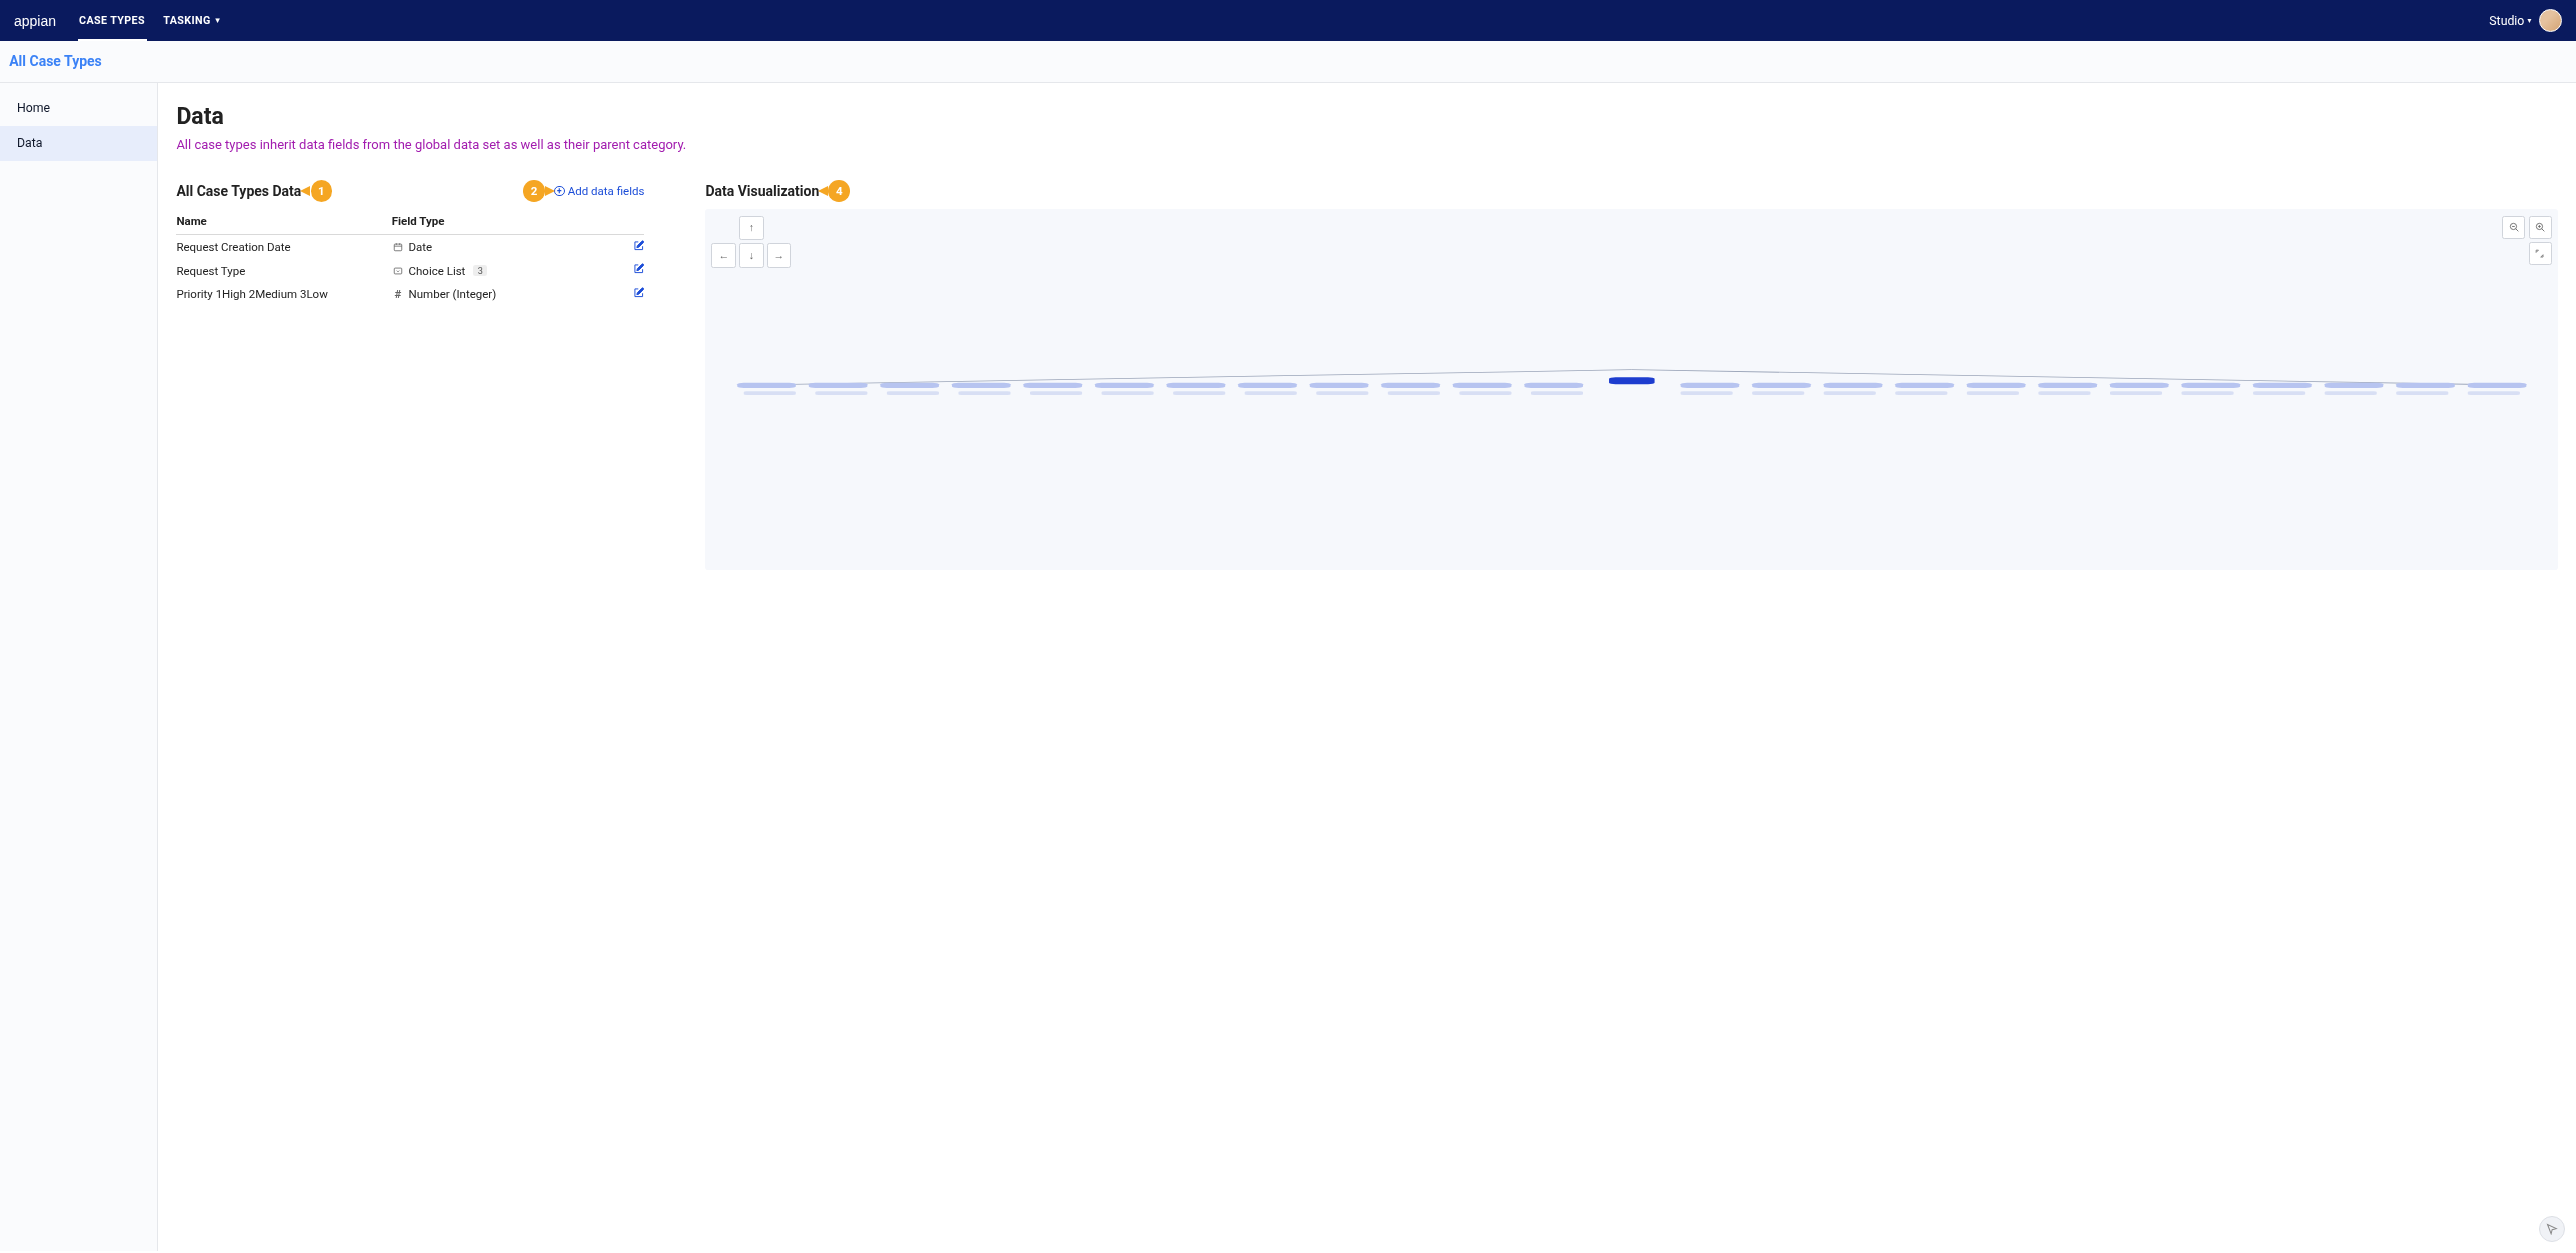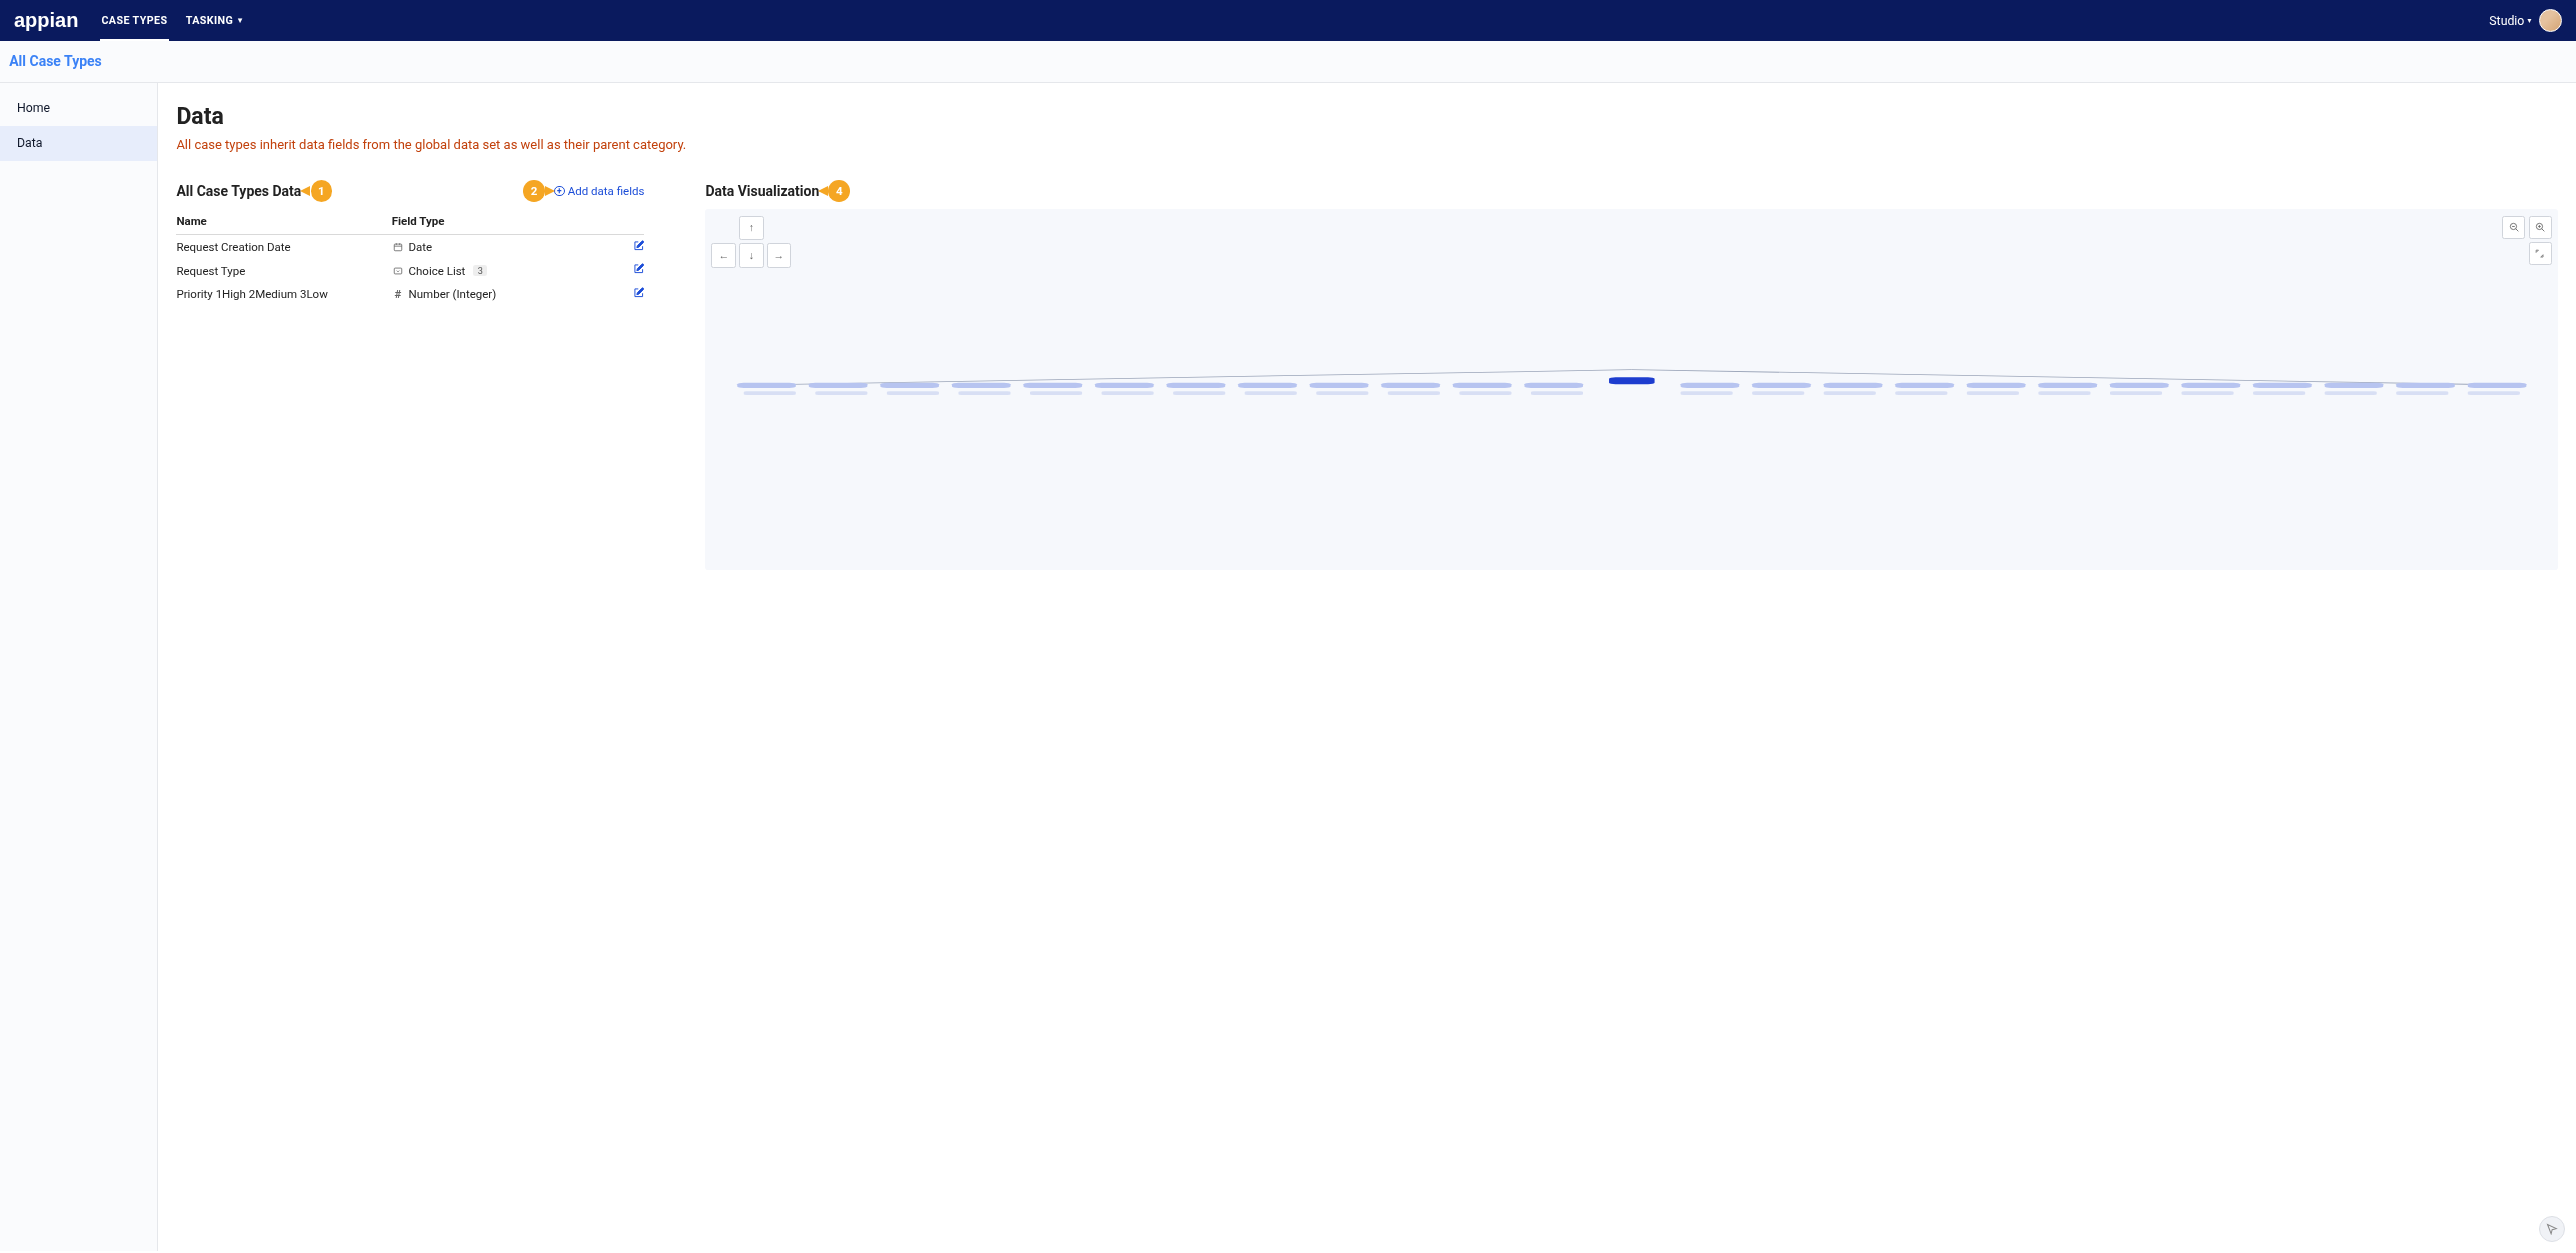--- a/index.html
+++ b/index.html
@@ -1,40 +1,40 @@
 <!DOCTYPE html>
 <html style="font-size:12.3px"><head>
 <meta charset="utf-8">
 <style>
   * { box-sizing: border-box; margin: 0; padding: 0; }
   body { font-family: -apple-system, BlinkMacSystemFont, "Segoe UI", Roboto, Arial, sans-serif; background: #fff; color: #222; }
   
   .topbar { background: #0a1a5e; height: 41px; display: flex; align-items: center; padding: 0 14px; justify-content: space-between; }
   .topbar-left { display: flex; align-items: center; gap: 21.5px; height: 100%; }
-  .logo { color: #fff; font-weight: 700; font-size: 20px; letter-spacing: 0px; font-family: Arial, sans-serif; }
+  .logo { color: #fff; font-weight: 400; font-size: 14px; letter-spacing: 0px; font-family: Arial, sans-serif; }
   .logo::before { content: ""; }
   .topnav { display: flex; align-items: center; height: 100%; gap: 15.3px; }
   .topnav-item { color: #fff; font-size: 10.7px; font-weight: 700; letter-spacing: 0.4px; display: flex; align-items: center; height: 100%; padding: 0 1.5px; cursor: pointer; }
   .topnav-item.active { border-bottom: 2.3px solid #fff; padding-top: 2.3px; }
   .chev { margin-left: 3.1px; font-size: 7.7px; }
   .topbar-right { display: flex; align-items: center; gap: 7.7px; }
   .studio { color: #fff; font-weight: 400; font-size: 12.3px; display: flex; align-items: center; cursor: pointer; }
   .avatar { width: 23px; height: 23px; border-radius: 50%; background: linear-gradient(135deg,#e5c29f 40%,#d4a373 100%); border: 0.8px solid #fff; }
 
   .subheader { background: #fafbfd; border-bottom: 0.8px solid #e5e7eb; padding: 12.3px 9.2px; }
   .subheader h2 { font-size: 14px; font-weight: 700; color: #3b82f6; }
 
   .layout { display: flex; min-height: calc(100vh - 41px - 44px); }
   .sidebar { width: 158px; background: #fafbfd; border-right: 0.8px solid #e5e7eb; padding-top: 7.7px; }
   .side-item { padding: 10.7px 17px; font-size: 12.3px; color: #0f172a; cursor: pointer; }
   .side-item.selected { background: #e7edfb; }
 
   .main { flex: 1; padding: 20px 18.4px; background: #fff; }
   .page-title { font-size: 23px; font-weight: 700; margin-bottom: 7.7px; }
-  .page-desc { font-size: 13px; color: #c2410c; margin-bottom: 28px; }
+  .page-desc { font-size: 13px; color: #a21caf; margin-bottom: 28px; }
 
   .columns { display: flex; gap: 61px; align-items: flex-start; }
   .col-left { flex: 0 0 468px; }
   .col-right { flex: 1; }
 
   .section-header { display: flex; justify-content: space-between; align-items: center; margin-bottom: 6.1px; }
   .section-title { font-size: 14px; font-weight: 700; color: #222; display: flex; align-items: center; gap: 9.2px; }
   .add-link { color: #1d4ed8; font-size: 11.5px; display: flex; align-items: center; gap: 3.1px; cursor: pointer; }
   .add-link .plus { width: 10.7px; height: 10.7px; border-radius: 50%; border: 1.2px solid #1d4ed8; display: inline-flex; align-items: center; justify-content: center; font-size: 8.4px; line-height: 1; font-weight: 700; }
 

